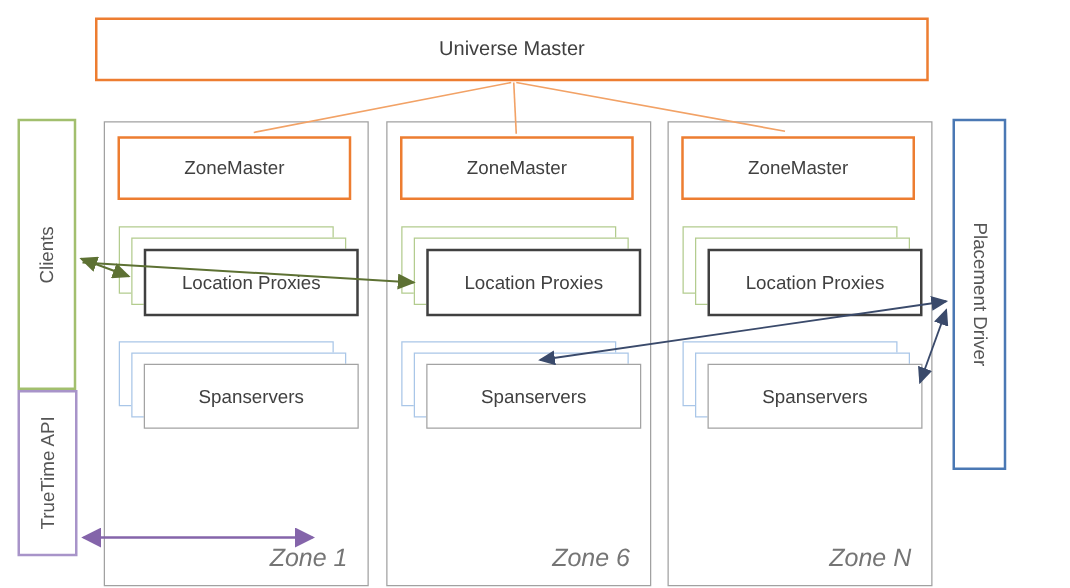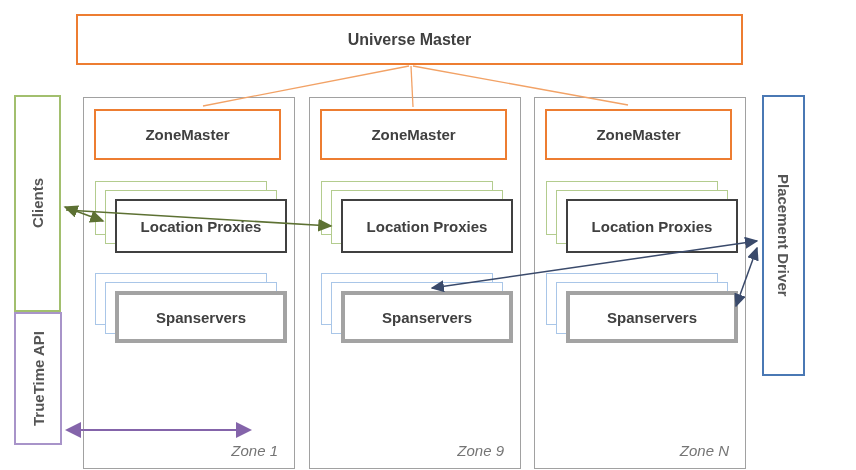--- a/index.html
+++ b/index.html
@@ -1,39 +1,39 @@
 <!DOCTYPE html>
 <html><head>
 <meta charset="utf-8">
 <style>
   html,body{margin:0;padding:0;background:#ffffff;}
   #canvas{
     position:relative;width:856px;height:470px;background:#ffffff;
     font-family:"Liberation Sans",sans-serif;color:#404040;overflow:hidden;
   }
   .box{position:absolute;box-sizing:border-box;background:#ffffff;}
-  .center{display:flex;align-items:center;justify-content:center;text-align:center;font-weight:bold;}
+  .center{display:flex;align-items:center;justify-content:center;text-align:center;}
   
   .universe{left:76px;top:14px;width:667px;height:51px;border:2px solid #ed7d31;font-size:16px;}
   
   .zone{position:absolute;top:97px;width:212px;height:372px;border:1.5px solid #a1a1a1;background:#ffffff;box-sizing:border-box;}
   .zone1{left:83px;} .zone2{left:309px;} .zoneN{left:534px;}
   .zonemaster{left:10px;top:11px;width:187px;height:51px;border:2px solid #ed7d31;font-size:15px;}
   .stackbox{position:absolute;box-sizing:border-box;background:#ffffff;}
   .g-back{border:1.5px solid #b3cc8e;}
   .g-front{border:2px solid #404040;font-size:15px;}
   .b-back{border:1.5px solid #a9c6e8;}
-  .b-front{border:4px solid #a3a3a3;font-size:15px;}
+  .b-front{border:1px solid #a3a3a3;font-size:15px;}
   .px-b1{left:11px;top:83px;width:172px;height:54px;}
   .px-b2{left:21px;top:92px;width:172px;height:54px;}
   .px-f {left:31px;top:101px;width:172px;height:54px;}
   .sp-b1{left:11px;top:175px;width:172px;height:52px;}
   .sp-b2{left:21px;top:184px;width:172px;height:52px;}
   .sp-f {left:31px;top:193px;width:172px;height:52px;}
-  .zone-label{position:absolute;right:16px;bottom:9px;font-style:italic;font-size:15px;color:#757575;margin-left:32px;}
+  .zone-label{position:absolute;right:16px;bottom:9px;font-style:italic;font-size:20px;color:#757575;margin-left:32px;}
   
   .vlabel{font-size:15px;color:#555555;}
   .clients{left:14px;top:95px;width:47px;height:217px;border:2px solid #a2bf6e;}
   .truetime-api{left:14px;top:312px;width:48px;height:133px;border:2px solid #a894c9;}
   .placement{left:762px;top:95px;width:43px;height:281px;border:2px solid #4a78b4;}
   .vert-up{writing-mode:vertical-rl;transform:rotate(180deg);}
   .vert-down{writing-mode:vertical-rl;}
   
   .tt-service{left:254px;top:407px;width:332px;height:49px;border:2px dotted #9b87c4;font-size:15px;}
   
@@ -72,21 +72,21 @@
     <div class="stackbox g-back px-b1"></div>
     <div class="stackbox g-back px-b2"></div>
     <div class="stackbox g-front px-f center">
       <span>Location Proxies</span>
     </div>
     <div class="stackbox b-back sp-b1"></div>
     <div class="stackbox b-back sp-b2"></div>
     <div class="stackbox b-front sp-f center">
       <span>Spanservers</span>
     </div>
-    <span class="zone-label">Zone 9</span>
+    <span class="zone-label">Zone 6</span>
   </div>
 
   <div class="zone zoneN">
     <div class="box center zonemaster">
       <span>ZoneMaster</span>
     </div>
     <div class="stackbox g-back px-b1"></div>
     <div class="stackbox g-back px-b2"></div>
     <div class="stackbox g-front px-f center">
       <span>Location Proxies</span>

